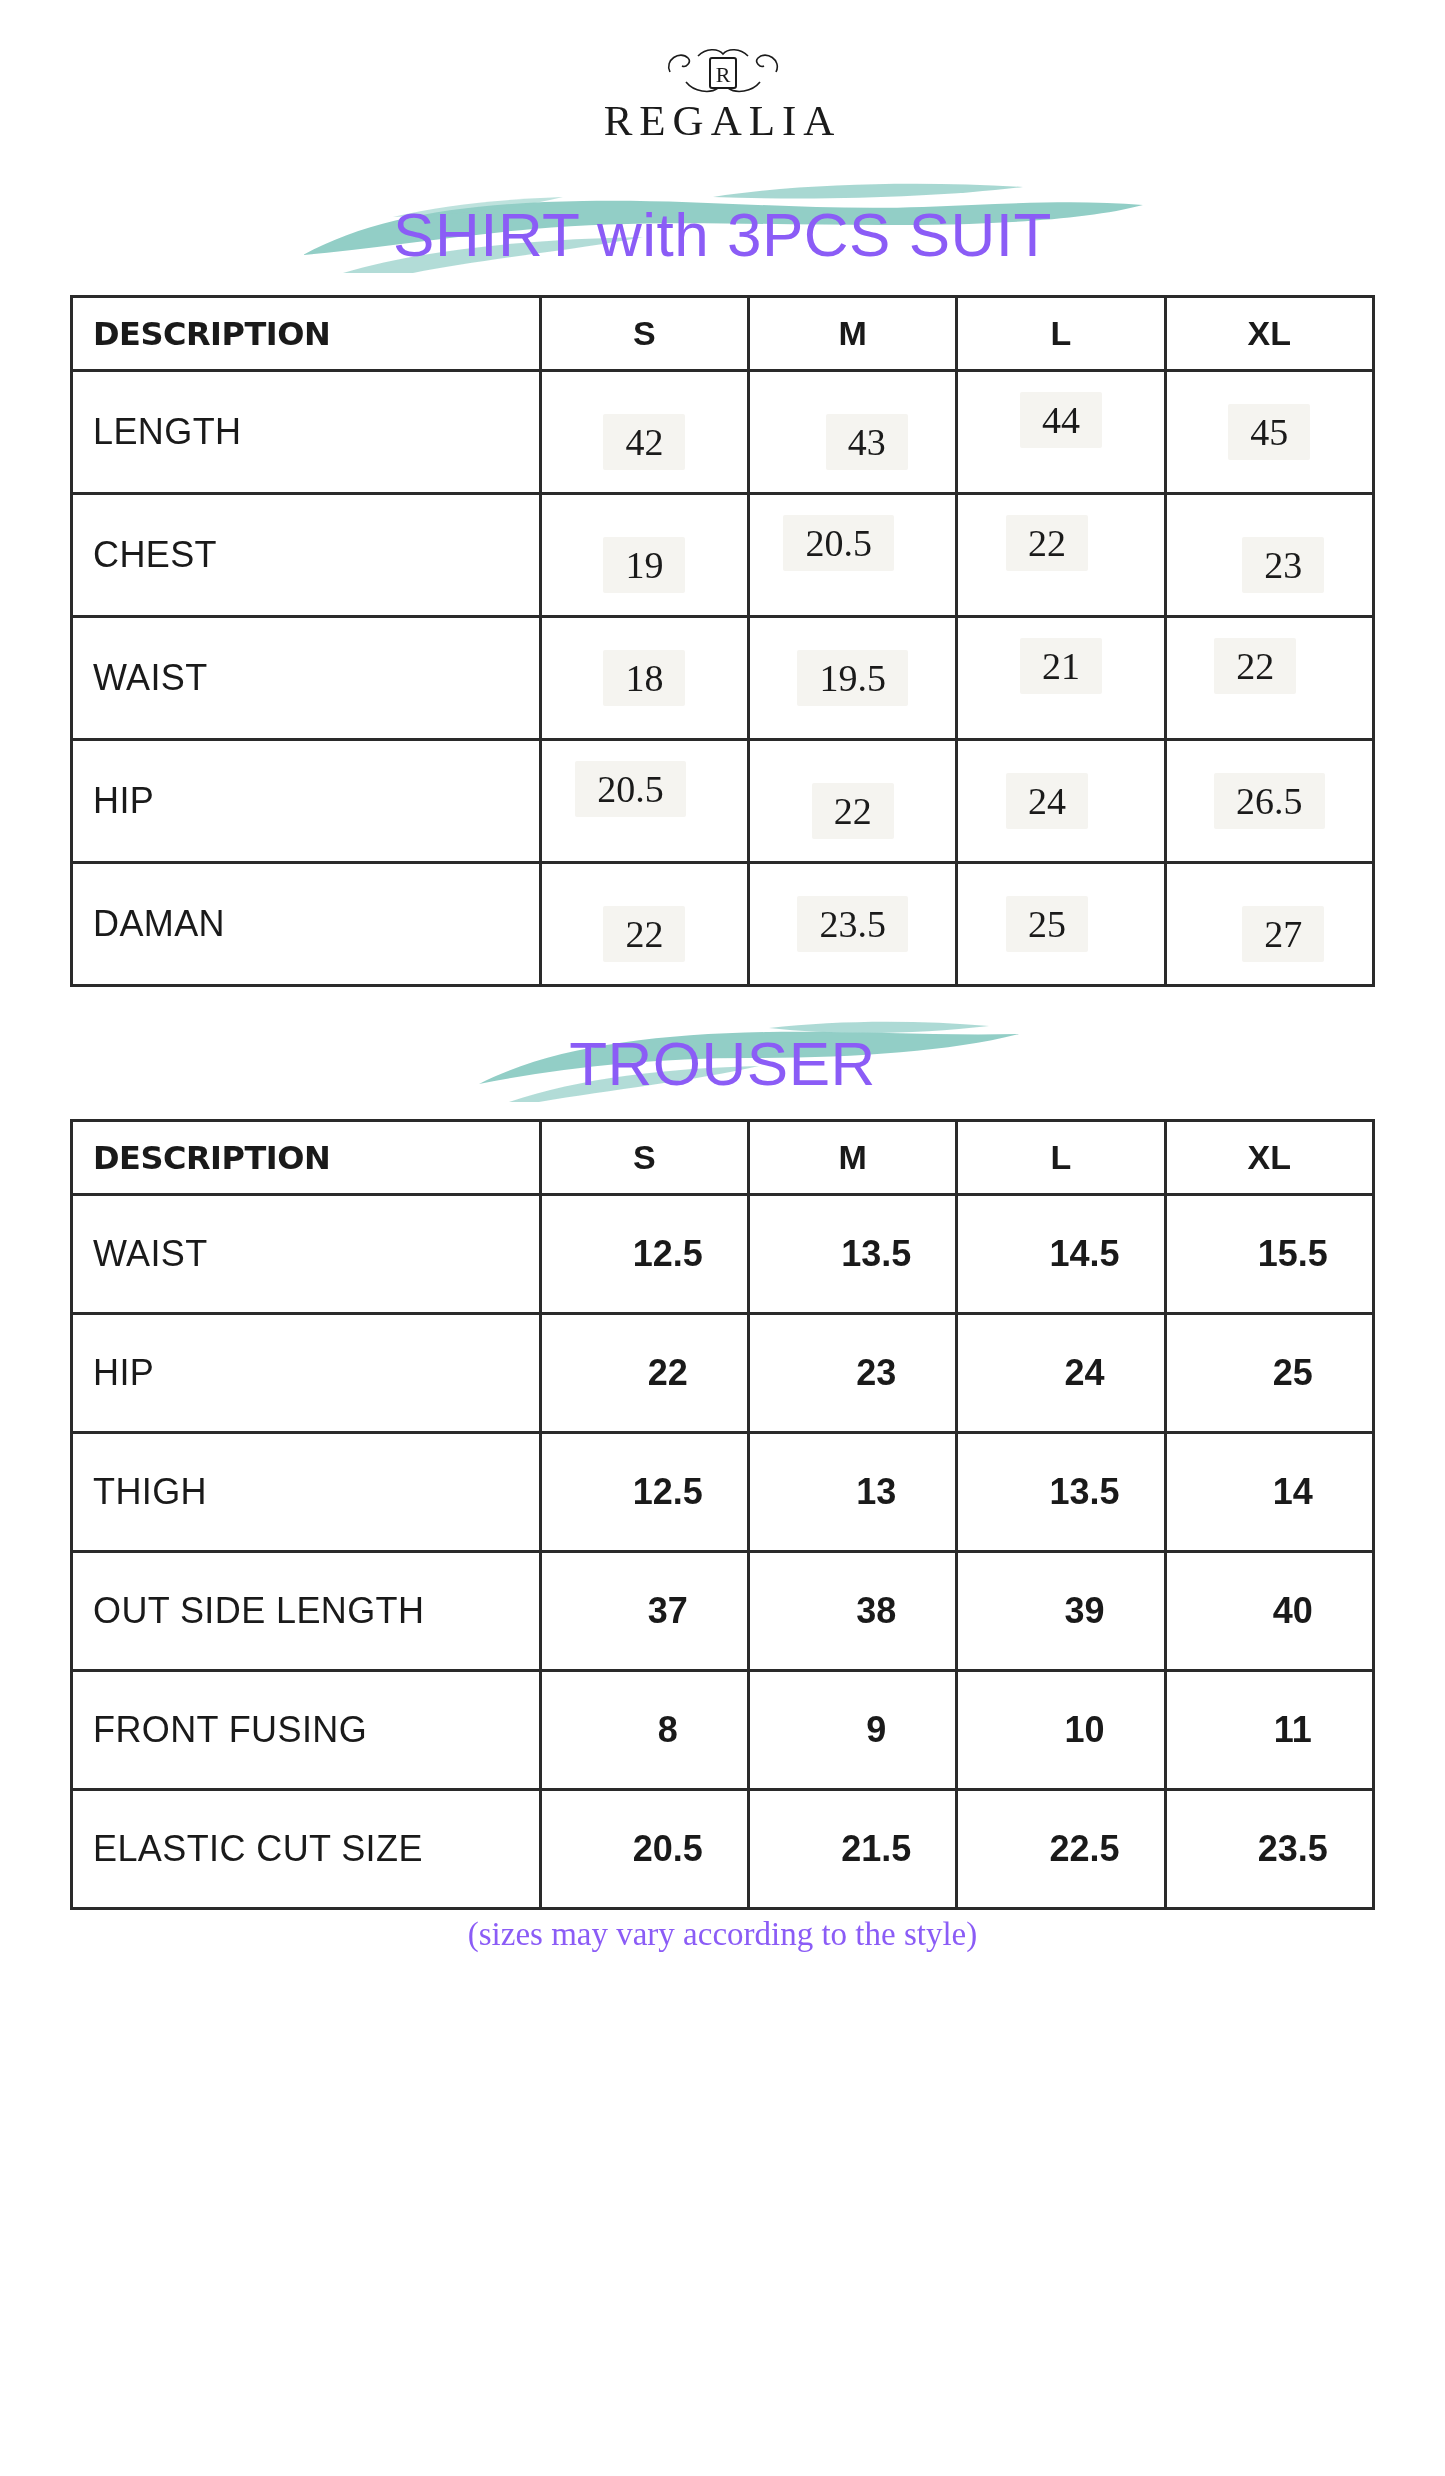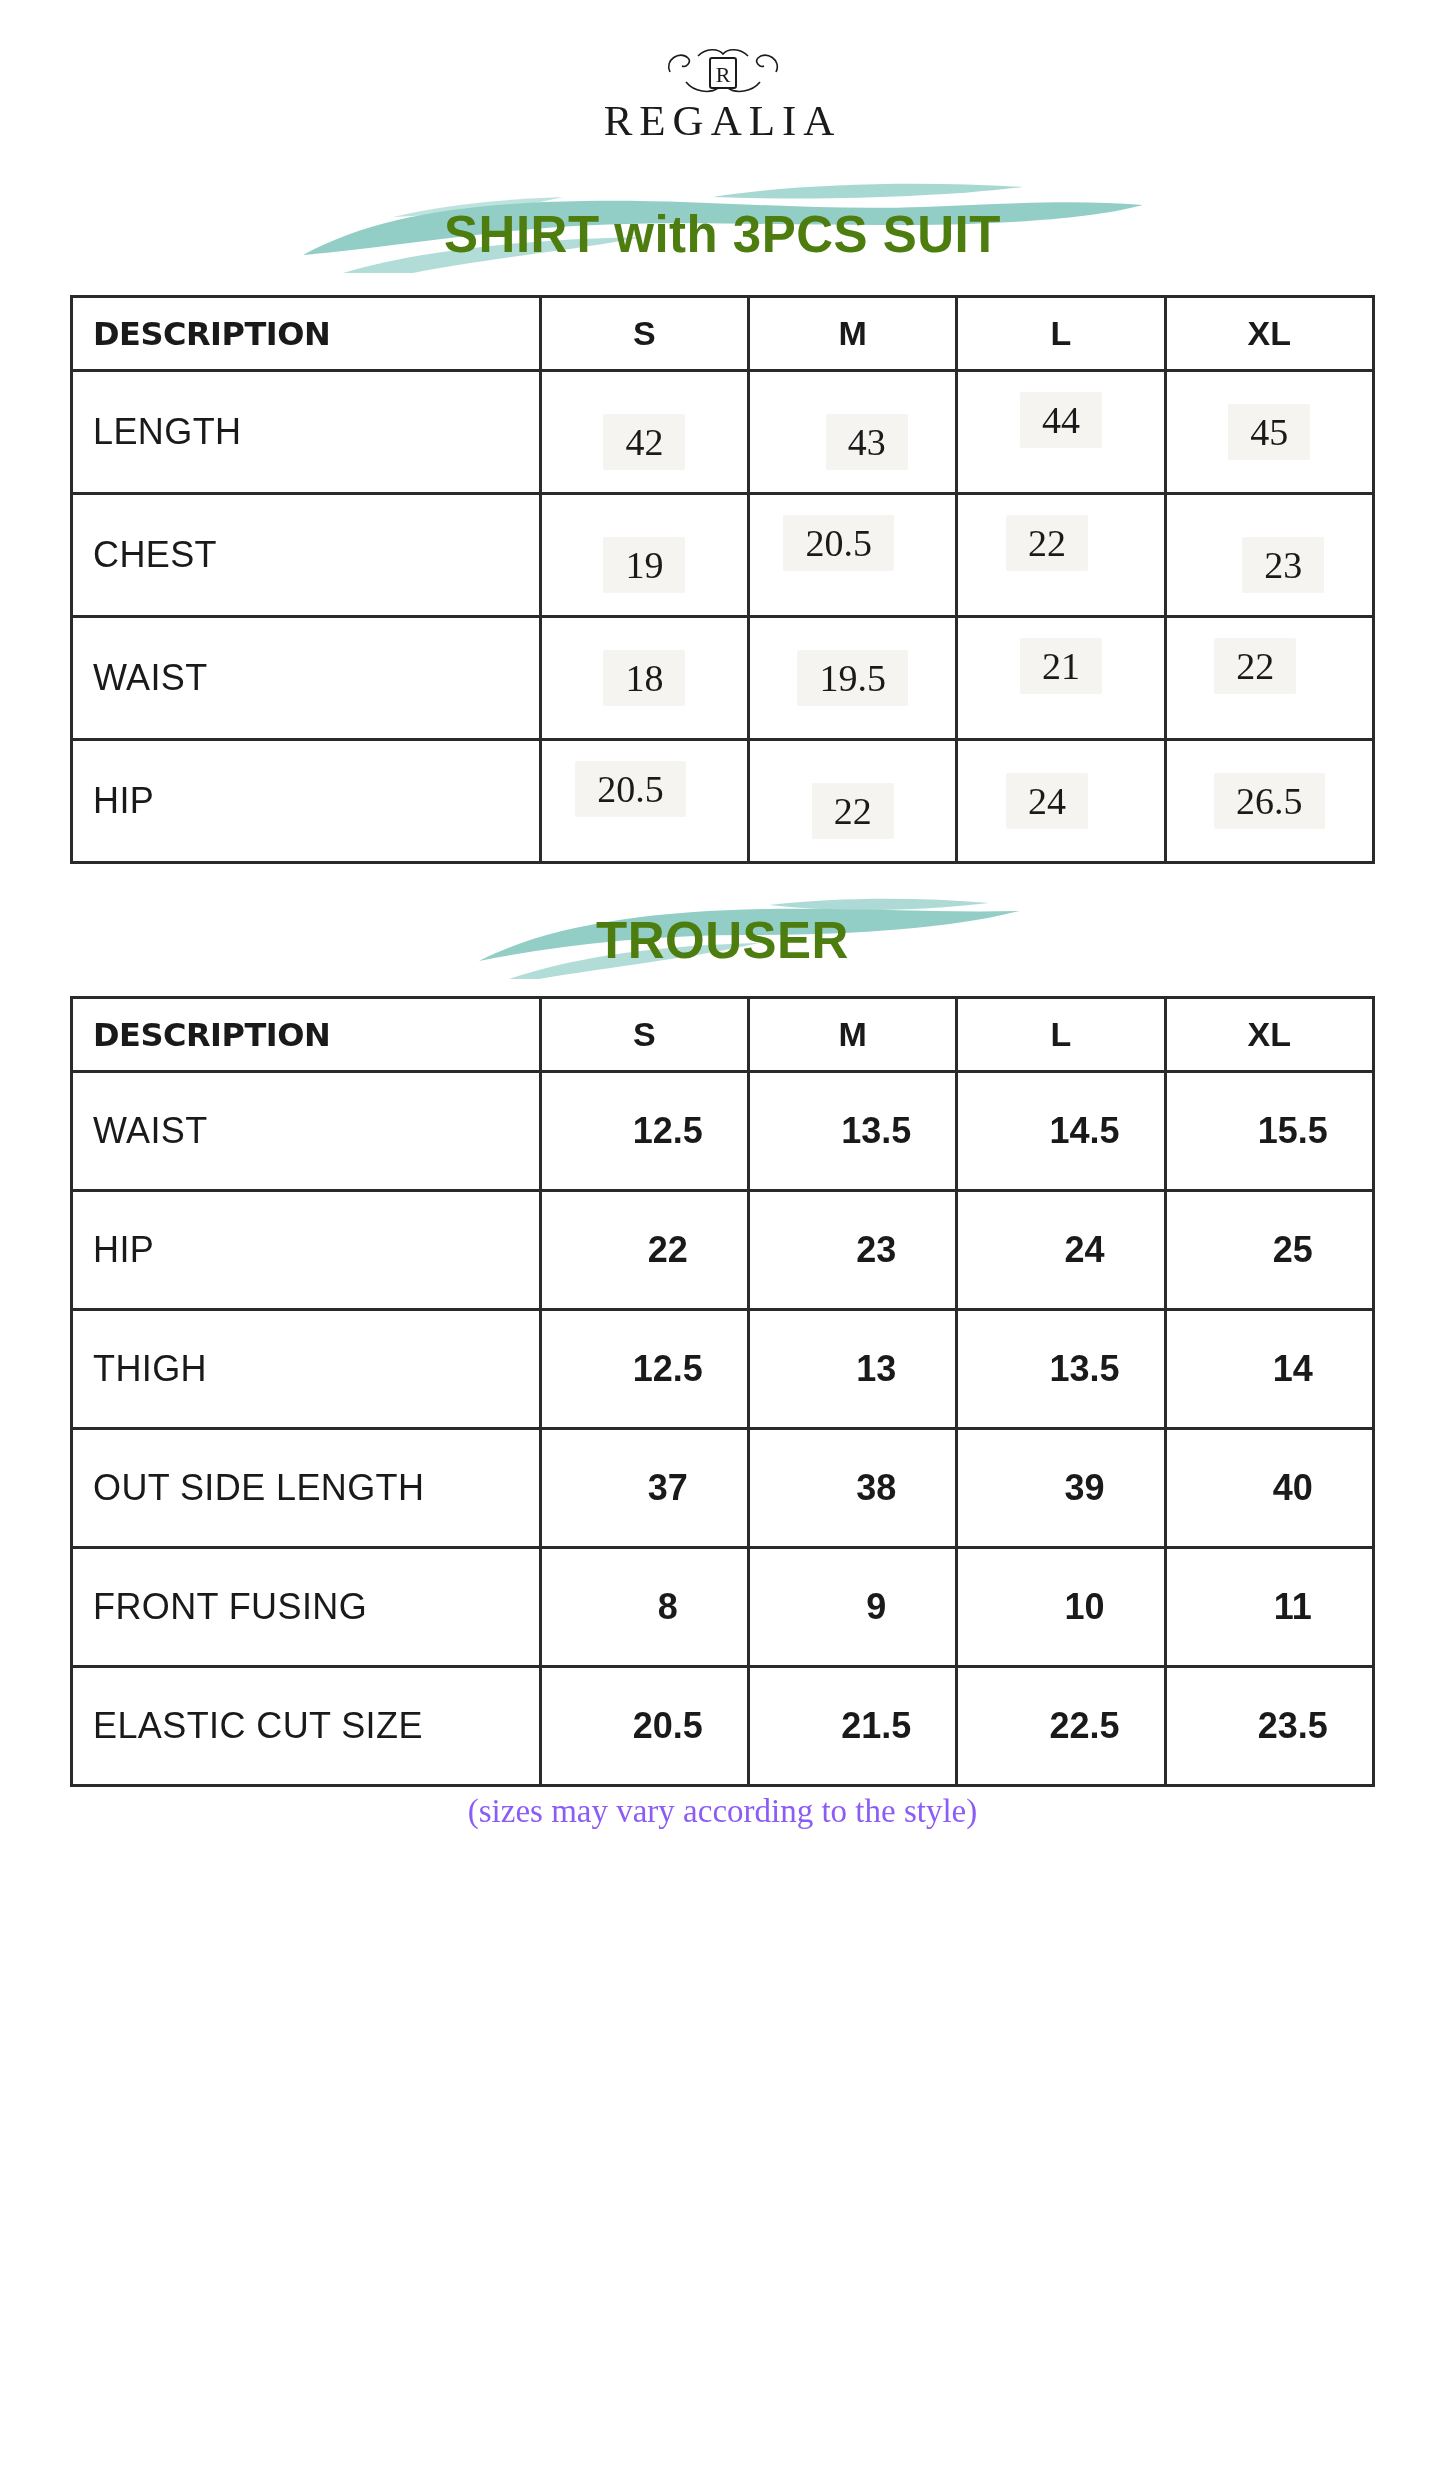--- a/index.html
+++ b/index.html
@@ -54,24 +54,24 @@
     left: 50%;
     top: 50%;
     transform: translate(-50%, -50%);
     width: 880px;
     height: 116px;
     pointer-events: none;
   }
   .section-title {
     position: relative;
     z-index: 2;
-    font-size: 51px;
-    font-weight: bold;
+    font-size: 62px;
+    font-weight: normal;
     letter-spacing: 0.5px;
-    color: #4d7c0f;
+    color: #8b5cf6;
     line-height: 120px;
     white-space: nowrap;
   }
   .section-title-wrap.trouser { height: 110px; margin-top: 22px; }
   .section-title-wrap.trouser .brush { width: 560px; height: 100px; left: 52%; }
   .section-title-wrap.trouser .section-title { line-height: 110px; text-align: center; }
 
   
   table {
     width: 100%;
@@ -209,20 +209,27 @@
         <td class="num up"><span class="val">21</span></td>
         <td class="num upleft"><span class="val">22</span></td>
       </tr>
       <tr>
         <td class="rowlabel">HIP</td>
         <td class="num upleft"><span class="val">20.5</span></td>
         <td class="num down"><span class="val">22</span></td>
         <td class="num left"><span class="val">24</span></td>
         <td class="num"><span class="val">26.5</span></td>
       </tr>
+      <tr>
+        <td class="rowlabel">DAMAN</td>
+        <td class="num down"><span class="val">22</span></td>
+        <td class="num"><span class="val">23.5</span></td>
+        <td class="num left"><span class="val">25</span></td>
+        <td class="num downright"><span class="val">27</span></td>
+      </tr>
     </tbody>
   </table>
 
   <div class="section-title-wrap trouser">
     <svg class="brush" viewBox="0 0 560 100" preserveAspectRatio="none">
       <g fill="#7fc6bd" opacity="0.85">
         <path d="M10 70 C 80 34, 180 20, 300 18 C 390 17, 470 22, 550 20 C 480 38, 380 44, 280 44 C 180 44, 90 54, 10 70 Z"></path>
         <path d="M40 88 C 110 64, 200 54, 290 52 C 230 66, 140 76, 70 88 Z" opacity="0.7"></path>
         <path d="M300 14 C 370 6, 450 6, 520 12 C 450 20, 370 22, 300 14 Z" opacity="0.75"></path>
       </g>

